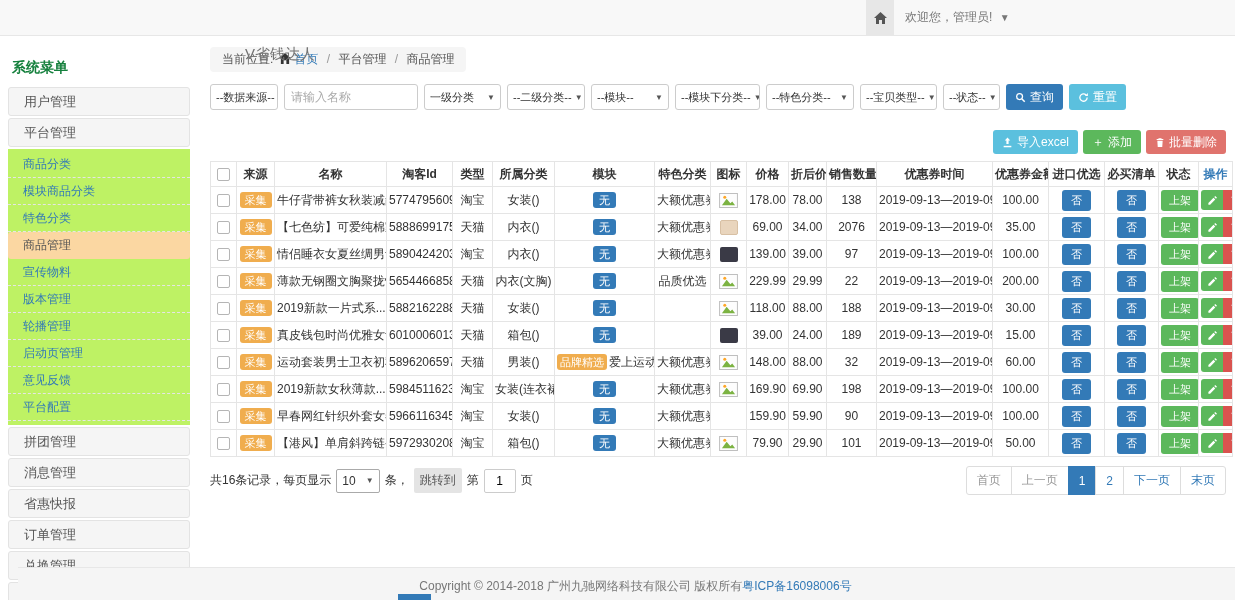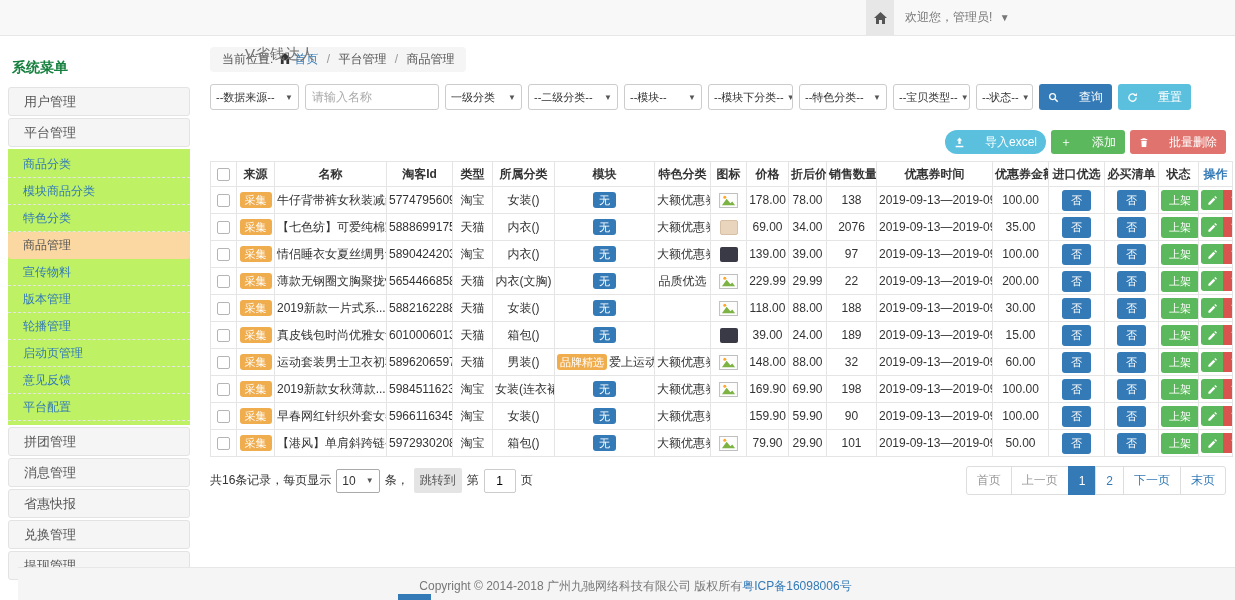--- a/index.html
+++ b/index.html
@@ -33,33 +33,33 @@
     padding:4px 12px; color:#555; }
   .breadcrumb .home-link { color:#337ab7; cursor:pointer; }
   .breadcrumb .sep { color:#999; margin:0 5px; }
   .breadcrumb .bc-home-icon { color:#333; margin:0 3px 0 6px; position:relative; top:1px; }
   
   .filters { margin-top:12px; display:flex; gap:6px; align-items:center; }
   .selbox { border:1px solid #ccc; border-radius:3px; height:26px; background:#fff;
     display:flex; align-items:center; justify-content:space-between;
     padding:0 5px; font-size:11px; color:#333; cursor:pointer; overflow:hidden; white-space:nowrap; }
   .caret-s { font-size:8px; color:#555; margin-left:3px; }
-  .s0{width:89px}.s1{width:77px}.s2{width:90px}.s3{width:78px}.s4{width:85px}
+  .s0{width:68px}.s1{width:77px}.s2{width:78px}.s3{width:78px}.s4{width:85px}
   .s5{width:88px}.s6{width:77px}.s7{width:57px}
   .name-input { width:134px; height:26px; border:1px solid #ccc; border-radius:3px;
     padding:0 6px; font-size:12px; font-family:inherit; color:#333; }
   .name-input::placeholder { color:#aaa; }
   .btn { border:none; border-radius:3px; height:26px; color:#fff; font-size:12px;
-    padding:0 9px; display:inline-flex; align-items:center; gap:20px; cursor:pointer; font-family:inherit; }
+    padding:0 9px; display:inline-flex; align-items:center; gap:4px; cursor:pointer; font-family:inherit; }
   .btn-search { background:#337ab7; }
   .btn-reset  { background:#5bc0de; }
   
   .toolbar { margin-top:20px; display:flex; justify-content:flex-end; gap:5px; }
   .toolbar .btn { height:24px; font-size:12px; }
-  .btn-import { background:#5bc0de;border-radius:12px; }
+  .btn-import { background:#5bc0de; }
   .btn-add    { background:#5cb85c; }
   .btn-batch  { background:#e0736d;justify-content:center; }
   
   table.grid { margin-top:7px; width:100%; border-collapse:collapse; table-layout:fixed; }
   .grid th, .grid td { border:1px solid #e5e5e5; text-align:center; padding:0 2px;
     height:27px; font-size:12px; overflow:hidden; white-space:nowrap; }
   .grid th { height:25px; font-weight:bold; color:#333; }
   .grid th.th-op { color:#337ab7; }
   .cb { display:inline-block; width:13px; height:13px; border:1px solid #b5b5b5;
     border-radius:2px; background:#fff; vertical-align:middle; cursor:pointer; }
@@ -129,20 +129,21 @@
         <a class="side-sub-item">宣传物料</a>
         <a class="side-sub-item">版本管理</a>
         <a class="side-sub-item">轮播管理</a>
         <a class="side-sub-item">启动页管理</a>
         <a class="side-sub-item">意见反馈</a>
         <a class="side-sub-item">平台配置</a>
       </div>
       <div class="side-group">拼团管理</div>
       <div class="side-group">消息管理</div>
       <div class="side-group">省惠快报</div>
+      <div class="side-group">订单管理</div>
       <div class="side-group">兑换管理</div>
       <div class="side-group">提现管理</div>
     </div>
 </div>
 
 <div class="content">
 
   <div class="breadcrumb">
     <span>当前位置:</span><svg class="bc-home-icon" width="12" height="11" viewBox="0 0 13 12">
         <path fill="currentColor" d="M6.5 0L13 6h-2v6H8V8H5v4H2V6H0z"></path>

